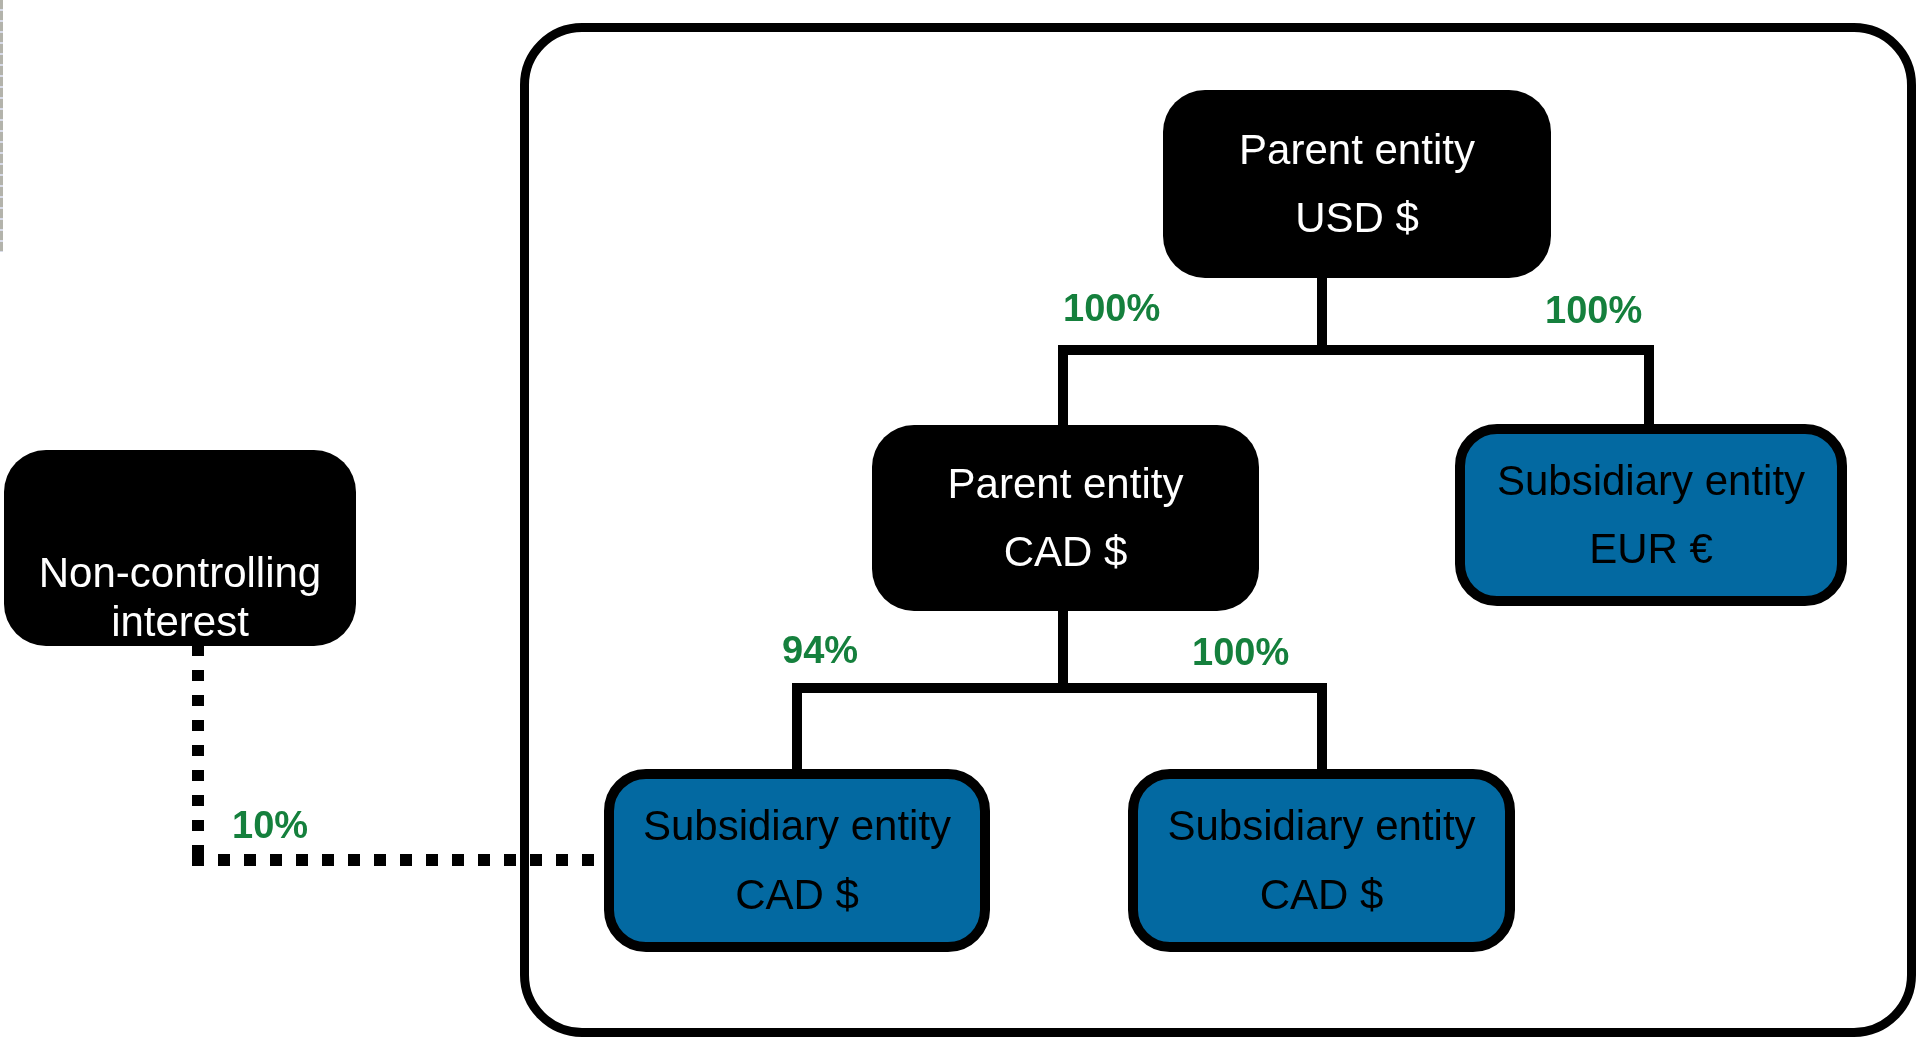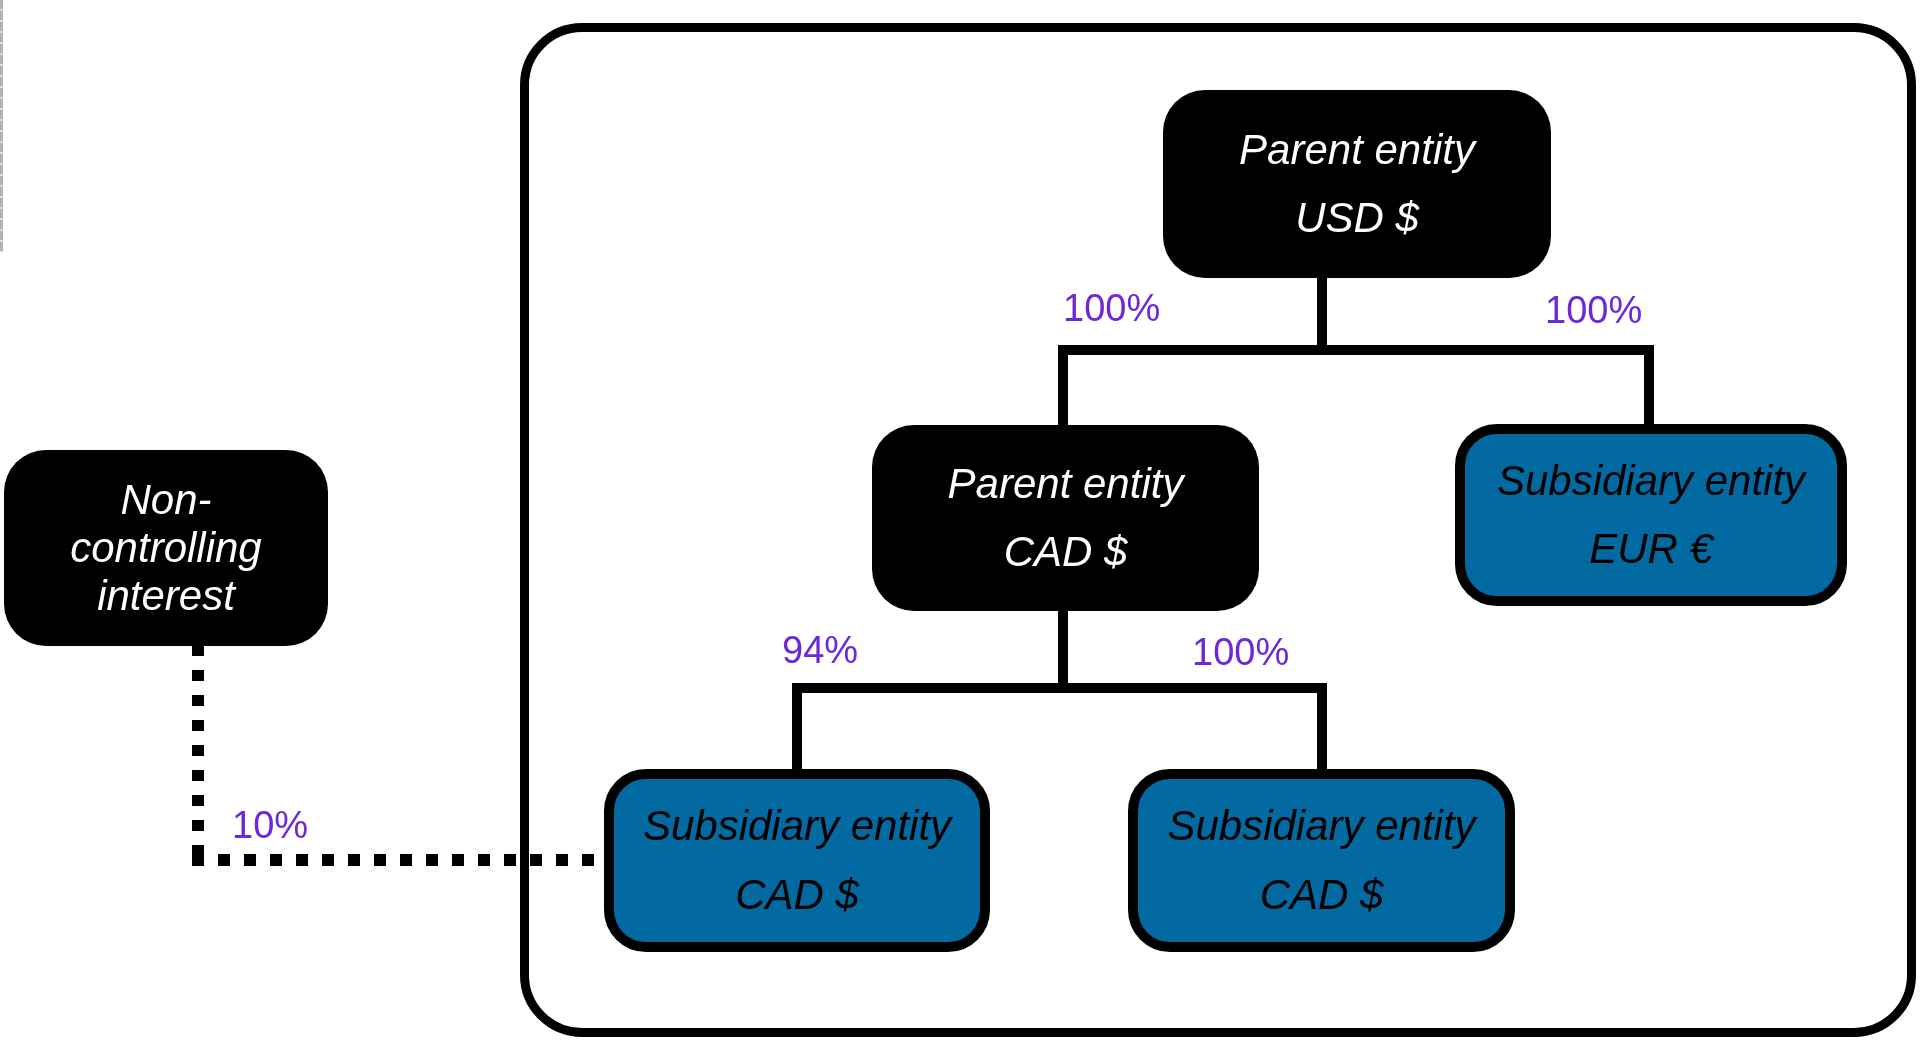--- a/index.html
+++ b/index.html
@@ -19,40 +19,39 @@
   .boundary{
     position:absolute;left:520px;top:23px;width:1396px;height:1014px;
     border:9px solid #000;border-radius:62px;box-sizing:border-box;
     background:transparent;
   }
   
   .node{
     position:absolute;display:flex;flex-direction:column;align-items:center;justify-content:center;
     text-align:center;font-size:42px;line-height:1.15;border-radius:42px;box-sizing:border-box;
     gap:20px;
-    font-style:italic;
   }
   .node.black{background:#000;color:#fff;}
   .node.white{background:#0369a1;border:10px solid #000;color:#000;}
   .node .nline{white-space:nowrap;}
   .node.nci-box{gap:0;padding:0 30px;}
   
   .line{position:absolute;background:#000;}
   
   .dot-v{
     position:absolute;width:12px;z-index:5;
     background-image:repeating-linear-gradient(180deg,#000 0 11px,transparent 11px 25px);
   }
   .dot-h{
     position:absolute;height:12px;z-index:5;
     background-image:repeating-linear-gradient(90deg,#000 0 12px,transparent 12px 26px);
   }
   
   .pct{
-    position:absolute;font-weight:normal;font-size:38px;color:#6d28d9;white-space:nowrap;
+    position:absolute;font-weight:bold;font-size:38px;color:#15803d;white-space:nowrap;
   }
 </style>
 </head>
 <body>
 
 <div class="canvas">
 
   <div class="edge-dash"></div>
 
   <div class="boundary"></div>
@@ -94,17 +93,17 @@
   <div class="node white" style="left:604px;top:769px;width:386px;height:183px;">
     <div class="nline">Subsidiary entity</div>
     <div class="nline">CAD $</div>
   </div>
 
   <div class="node white" style="left:1128px;top:769px;width:387px;height:183px;">
     <div class="nline">Subsidiary entity</div>
     <div class="nline">CAD $</div>
   </div>
 
-  <div class="node black nci-box" style="left:4px;top:450px;width:324px;height:196px;">
+  <div class="node black nci-box" style="left:4px;top:450px;width:352px;height:196px;justify-content:flex-end;">
     <div>Non-controlling interest</div>
   </div>
 
 </div>
 
 </body></html>

